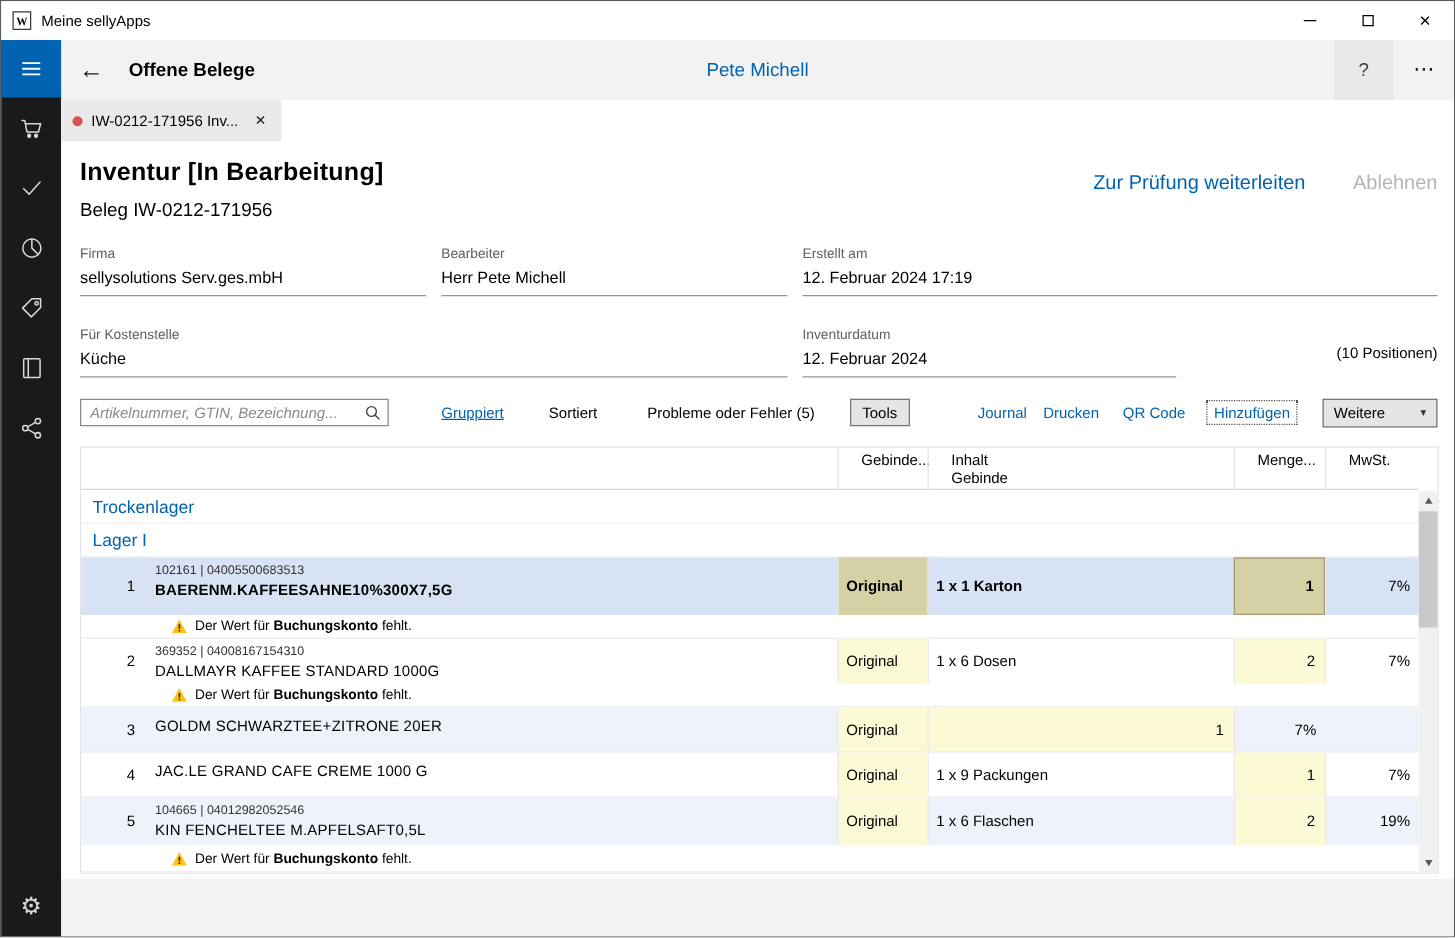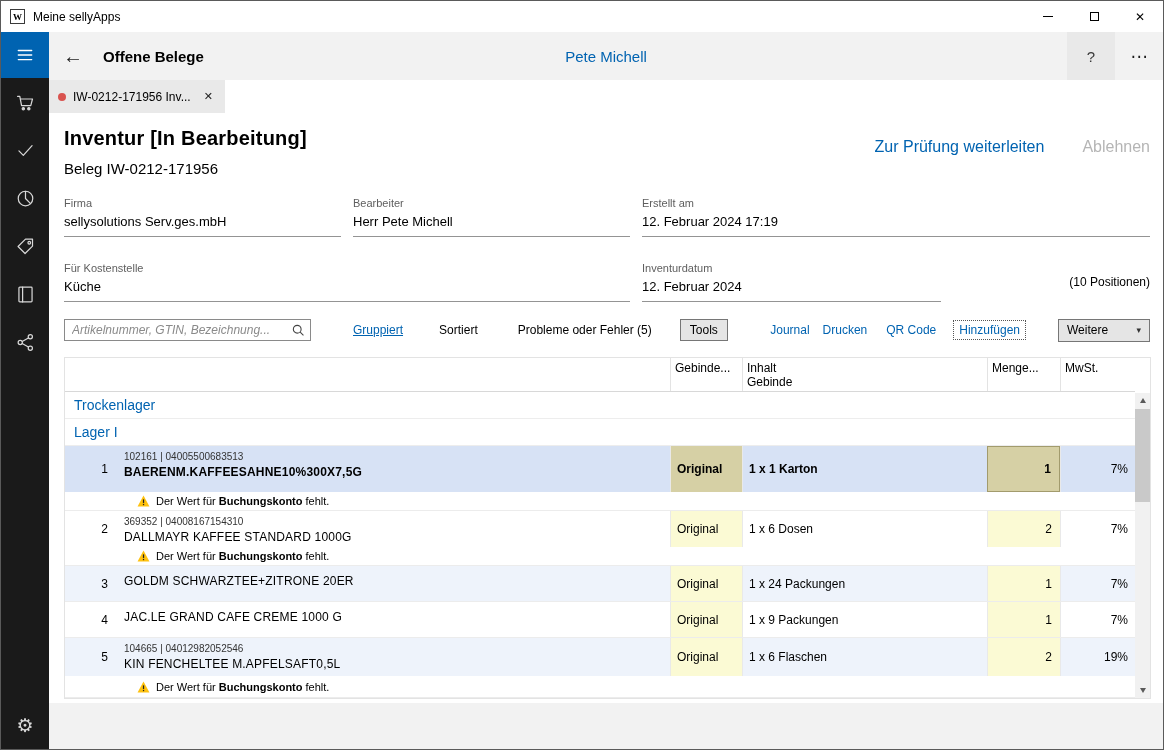--- a/index.html
+++ b/index.html
@@ -71,27 +71,27 @@
   .search-btn { width:24px; height:20px; display:flex; align-items:center; justify-content:center; }
   .tb-link { font-size:12px; color:#0063b1; text-decoration:none; white-space:nowrap; }
   .tb-link.ul { text-decoration:underline; }
   .tb-plain { font-size:12px; color:#000; white-space:nowrap; }
   .tools-btn { font-size:12px; padding:3px 9px; background:#e5e5e5; border:1px solid #767676; }
   .add-link { border:1px dotted #555; padding:2px 5px; }
   .weitere-btn { width:92px; height:23px; background:#e5e5e5; border:1px solid #767676; display:flex; align-items:center;
                  justify-content:space-between; padding:0 8px; font-size:12px; }
   .chev { font-size:9px; color:#333; }
   .m-grp { margin-left:42px; } .m-srt { margin-left:36px; } .m-prb { margin-left:40px; } .m-tools { margin-left:28px; }
-  .m-journal { margin-left:auto; } .m-drk { margin-left:13px; } .m-qr { margin-left:19px; } .m-add { margin-left:17px; } .m-wt { margin-left:32px; }
+  .m-journal { margin-left:auto; } .m-drk { margin-left:13px; } .m-qr { margin-left:19px; } .m-add { margin-left:17px; } .m-wt { margin-left:20px; }
 
   
   .table { margin-top:15px; width:1087px; border:1px solid #e3e3e3; position:relative; background:#fff; }
   .tgrid { display:grid; grid-template-columns:52px 553px 72px 245px 73px 75px; }
   .t-head { height:34px; border-bottom:1px solid #d8d8d8; width:1070px; }
-  .th { font-size:12px; padding:3px 0 0 4px; line-height:14px; }
+  .th { font-size:12px; padding:3px 0 0 18px; line-height:14px; }
   .th.b { border-left:1px solid #e3e3e3; }
   .t-body { height:306px; width:1070px; overflow:hidden; }
   .grow { height:27px; display:flex; align-items:center; padding-left:9px; font-size:14px; color:#0063b1;
           border-bottom:1px solid #ededed; background:#fff; }
   .item-row { width:1070px; }
   .row-lg { height:46px; } .row-md { height:36px; } .row-md2 { height:38px; }
   .cnum { display:flex; align-items:center; justify-content:flex-end; padding-right:9px; font-size:12px; }
   .cdesc { padding:5px 0 0 7px; overflow:hidden; }
   .meta { font-size:10px; color:#333; white-space:nowrap; }
   .aname { font-size:12px; margin-top:3px; letter-spacing:0.2px; white-space:nowrap; }
@@ -338,21 +338,20 @@
                 </svg>
               <span><span>Der Wert für</span> <b>Buchungskonto</b> <span>fehlt.</span></span>
             </div>
 
             <div class="item-row tgrid row-md alt nb">
               <div class="cnum">3</div>
               <div class="cdesc">
                 <div class="aname">GOLDM SCHWARZTEE+ZITRONE 20ER</div>
               </div>
               <div class="cgeb">Original</div>
-              <div class="cinh">1 x 24 Packungen</div>
               <div class="cmen">1</div>
               <div class="cmwst">7%</div>
             </div>
 
             <div class="item-row tgrid row-md nb">
               <div class="cnum">4</div>
               <div class="cdesc">
                 <div class="aname">JAC.LE GRAND CAFE CREME 1000 G</div>
               </div>
               <div class="cgeb">Original</div>

